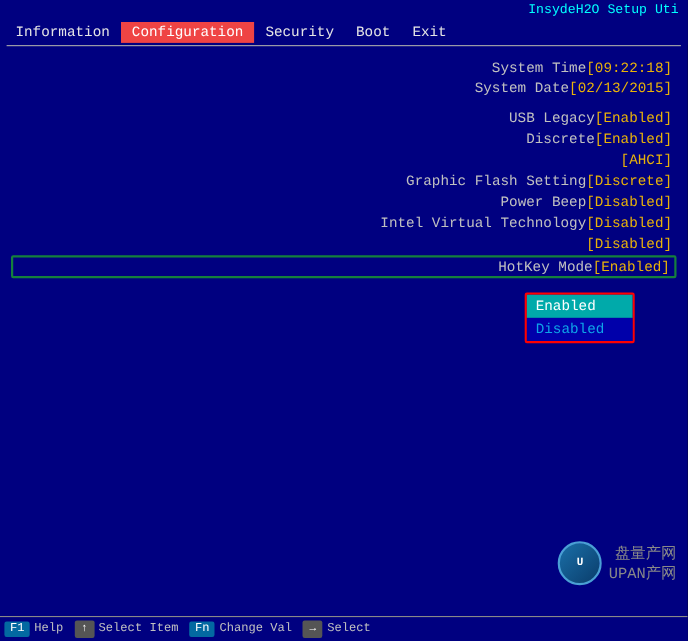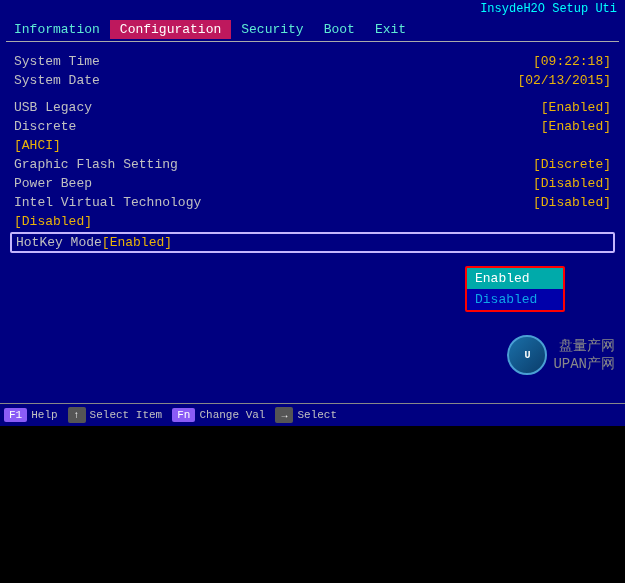--- a/index.html
+++ b/index.html
@@ -7,21 +7,21 @@
       width: 625px;
       height: 583px;
       background: #000;
       font-family: 'Courier New', Courier, monospace;
       overflow: hidden;
       position: relative;
     }
 
     .screen {
       width: 625px;
-      height: 426px;
+      height: 583px;
       background: #000080;
       position: relative;
       display: flex;
       flex-direction: column;
     }
 
     
     .top-bar {
       display: flex;
       justify-content: flex-end;
@@ -33,28 +33,28 @@
 
     
     .menu-bar {
       display: flex;
       background: #000080;
       padding: 2px 4px;
       gap: 0;
     }
 
     .menu-item {
-      color: #5eead4;
+      color: #e5e5e5;
       font-size: 13px;
       padding: 2px 10px;
       cursor: pointer;
     }
 
     .menu-item.active {
-      background: #be185d;
+      background: #ef4444;
       color: #fff;
     }
 
     
     .divider {
       border: none;
       border-top: 1px solid #aaa;
       margin: 0 6px 4px 6px;
     }
 
@@ -66,47 +66,47 @@
       font-size: 13px;
       position: relative;
     }
 
     .settings-table {
       width: 100%;
     }
 
     .settings-row {
       display: flex;
-      justify-content: space-between;
+      justify-content: flex-end;
       padding: 2px 0;
     }
 
     .settings-label {
       color: #c0c0c0;
     }
 
     .settings-value {
       color: #eab308;
     }
 
     
     .hotkey-row {
       display: flex;
-      justify-content: flex-start;
+      justify-content: flex-end;
       padding: 2px 0;
-      border: 2px solid #c4b5fd;
+      border: 2px solid #15803d;
       border-radius: 2px;
       padding: 1px 4px;
       margin: 1px -4px;
     }
 
     
     .dropdown-popup {
       position: absolute;
-      right: 60px;
+      right: 48px;
       top: 220px;
       background: #000080;
       border: 2px solid red;
       border-radius: 2px;
       width: 100px;
     }
 
     .dropdown-item {
       padding: 3px 8px;
       color: #fff;
@@ -136,21 +136,21 @@
 
     .bottom-item {
       display: flex;
       align-items: center;
       gap: 4px;
       color: #c0c0c0;
       font-size: 11px;
     }
 
     .bottom-key {
-      background: #8b5cf6;
+      background: #0369a1;
       color: #fff;
       padding: 1px 5px;
       font-size: 11px;
       border-radius: 2px;
     }
 
     .arrow-key {
       display: inline-flex;
       align-items: center;
       justify-content: center;

